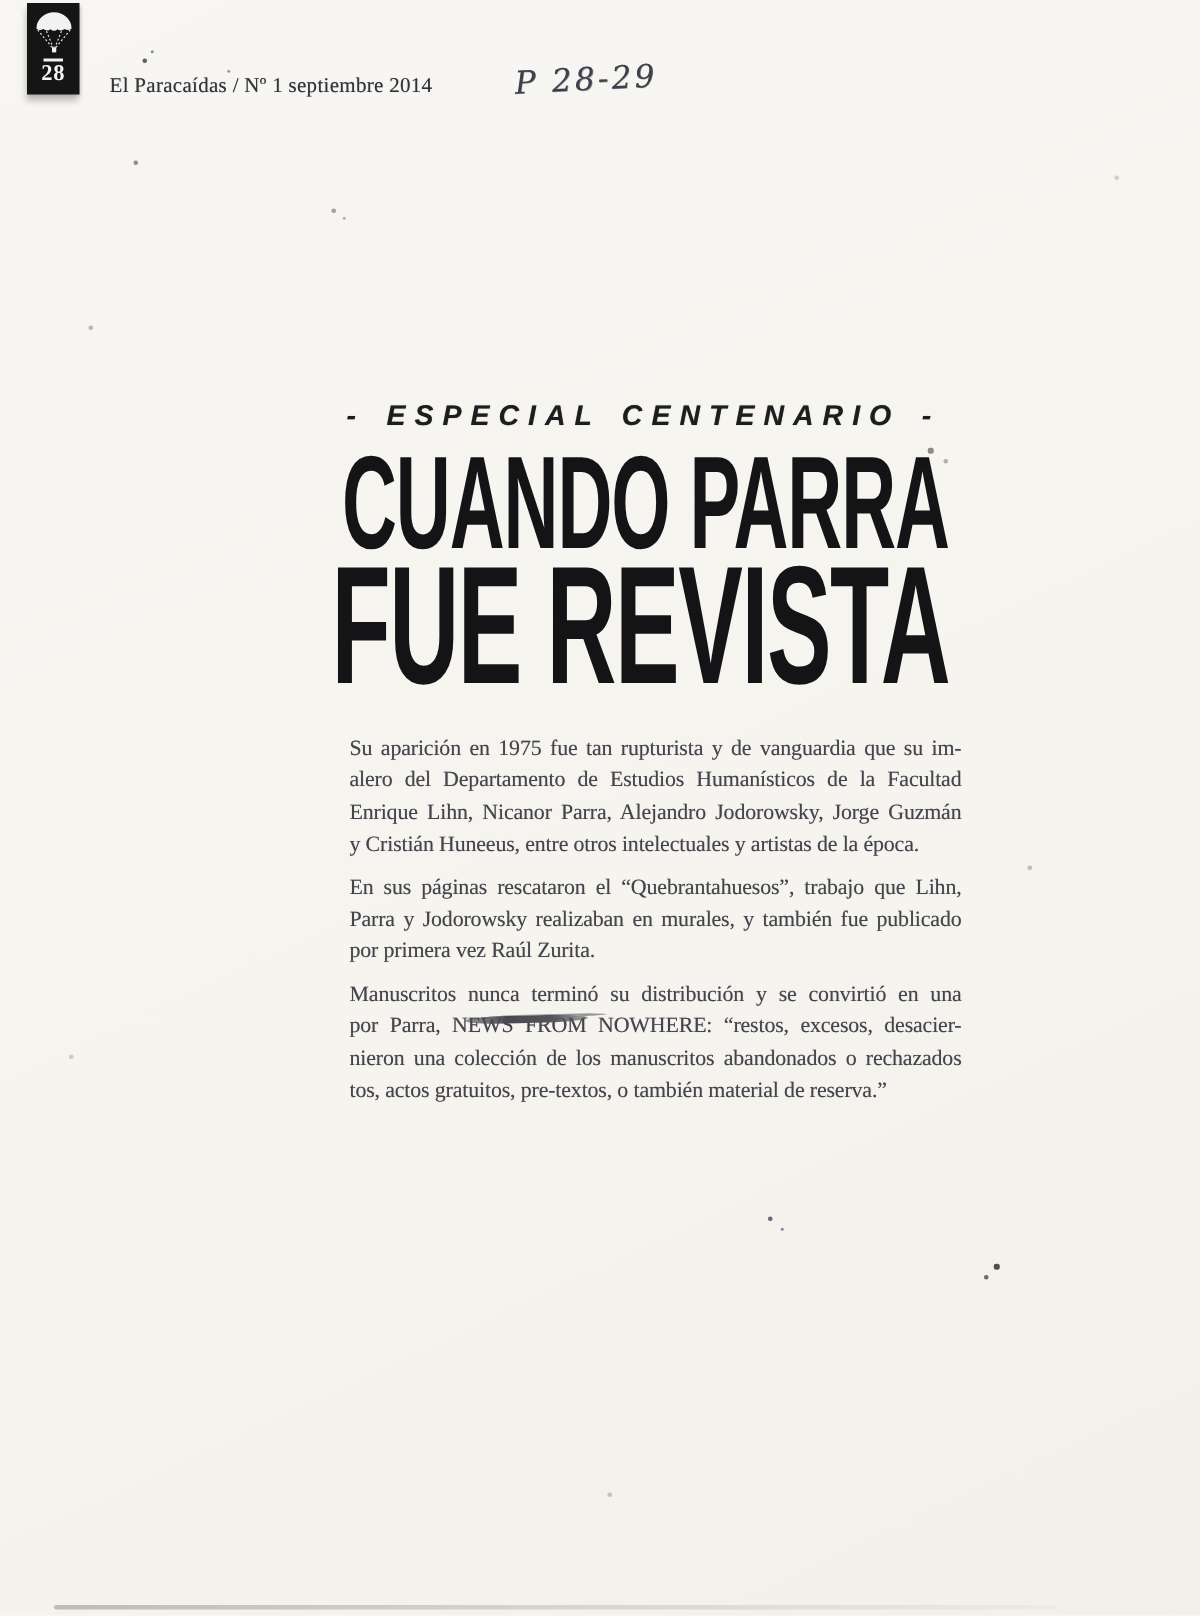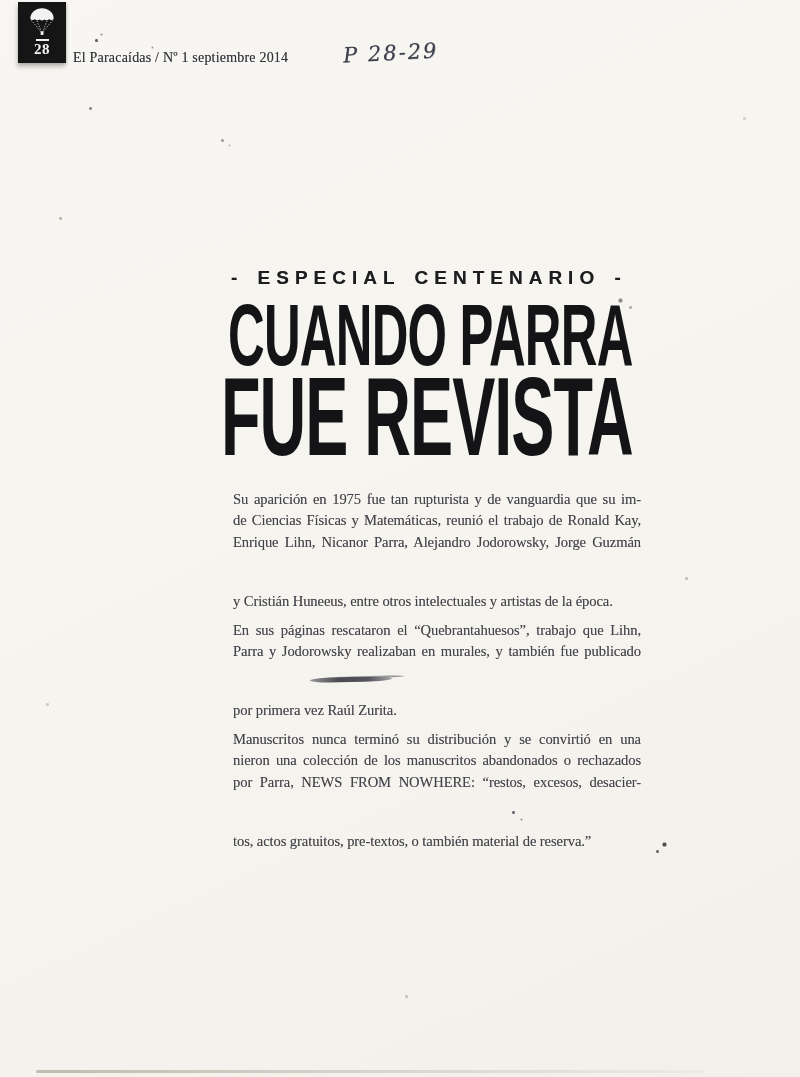--- a/index.html
+++ b/index.html
@@ -9,21 +9,21 @@
     font-family:"Liberation Serif", serif;
   }
   .page{
     position:relative;width:800px;height:1077px;
     background:linear-gradient(155deg,#f7f6f2 0%,#f5f4ef 55%,#f1f0ea 100%);
     overflow:hidden;
   }
 
   
   .badge{
-    position:absolute;left:18px;top:2px;width:48px;height:61px;
+    position:absolute;left:18px;top:2px;width:35px;height:61px;
     background:#151515;
     box-shadow:-1px 4px 4px rgba(95,92,85,.35), 1px 1px 2px rgba(95,92,85,.25);
     display:flex;flex-direction:column;align-items:center;
   }
   .badge svg{display:block;margin-top:4px;}
   .badge-rule{width:13px;height:2px;background:#f2f2f2;margin-top:1px;}
   .badge-num{
     color:#f4f4f4;font-family:"Liberation Serif",serif;font-weight:bold;
     font-size:15px;line-height:17px;letter-spacing:.5px;
   }
@@ -44,41 +44,42 @@
     text-shadow:.4px .4px 0 rgba(62,64,76,.5);
   }
 
   
   .eyebrow{
     position:absolute;left:231px;top:267px;
     font-family:"Liberation Sans",sans-serif;font-weight:bold;
     font-size:19px;color:#1d1d20;letter-spacing:6px;word-spacing:3px;
     white-space:nowrap;
     text-shadow:0 0 .6px rgba(29,29,32,.55);
+    font-style:italic;
   }
   .title-line{
     position:absolute;
     font-family:"Liberation Sans",sans-serif;font-weight:bold;
     color:#141417;line-height:1;white-space:nowrap;
     transform-origin:left top;letter-spacing:-0.015em;
   }
   .t1{left:228px;top:291px;font-size:88px;transform:scaleX(.577);}
   .t2{left:221px;top:361px;font-size:112px;transform:scaleX(.577);}
 
   
   .body-col{
     position:absolute;left:233px;top:489px;width:408px;
     font-family:"Liberation Serif",serif;
     font-size:14.6px;line-height:21.4px;color:#45434b;
     letter-spacing:-0.1px;
     text-shadow:0 0 .5px rgba(69,67,75,.45);
   }
   .para{margin:0 0 7px 0;}
   .line{text-align:justify;text-align-last:justify;white-space:normal;}
-  .line.last{text-align-last:left;margin-top:38px;}
+  .line.last{text-align-last:left;}
 
   
   .pen-mark{
     position:absolute;left:310px;top:677px;width:82px;height:5px;
     background:linear-gradient(to right,rgba(72,71,79,.55),#4a4952 35%,#54535c 70%,rgba(84,83,92,.5));
     border-radius:40%/60%;
     transform:rotate(-1.5deg);
     box-shadow:14px -2px 0 -1.5px rgba(74,73,82,.55);
   }
 
@@ -137,33 +138,33 @@
   <div class="handnote">P 28-29</div>
 
   <div class="eyebrow">- ESPECIAL CENTENARIO -</div>
 
   <div class="title-line t1">CUANDO PARRA</div>
   <div class="title-line t2">FUE REVISTA</div>
 
   <div class="body-col" id="paragraphs">
       <div class="para">
         <div class="line">Su aparición en 1975 fue tan rupturista y de vanguardia que su im-</div>
-        <div class="line">de Ciencias Físicas y Matemáticas, reunió el trabajo de Ronald Kay,</div>
+        <div class="line">alero del Departamento de Estudios Humanísticos de la Facultad</div>
         <div class="line">Enrique Lihn, Nicanor Parra, Alejandro Jodorowsky, Jorge Guzmán</div>
         <div class="line last">y Cristián Huneeus, entre otros intelectuales y artistas de la época.</div>
       </div>
       <div class="para">
         <div class="line">En sus páginas rescataron el “Quebrantahuesos”, trabajo que Lihn,</div>
         <div class="line">Parra y Jodorowsky realizaban en murales, y también fue publicado</div>
         <div class="line last">por primera vez Raúl Zurita.</div>
       </div>
       <div class="para">
         <div class="line">Manuscritos nunca terminó su distribución y se convirtió en una</div>
+        <div class="line">por Parra, NEWS FROM NOWHERE: “restos, excesos, desacier-</div>
         <div class="line">nieron una colección de los manuscritos abandonados o rechazados</div>
-        <div class="line">por Parra, NEWS FROM NOWHERE: “restos, excesos, desacier-</div>
         <div class="line last">tos, actos gratuitos, pre-textos, o también material de reserva.”</div>
       </div>
     </div>
 
   <div class="pen-mark"></div>
 
   <div class="specks"></div>
   <div class="bottom-edge"></div>
 
 </div>

